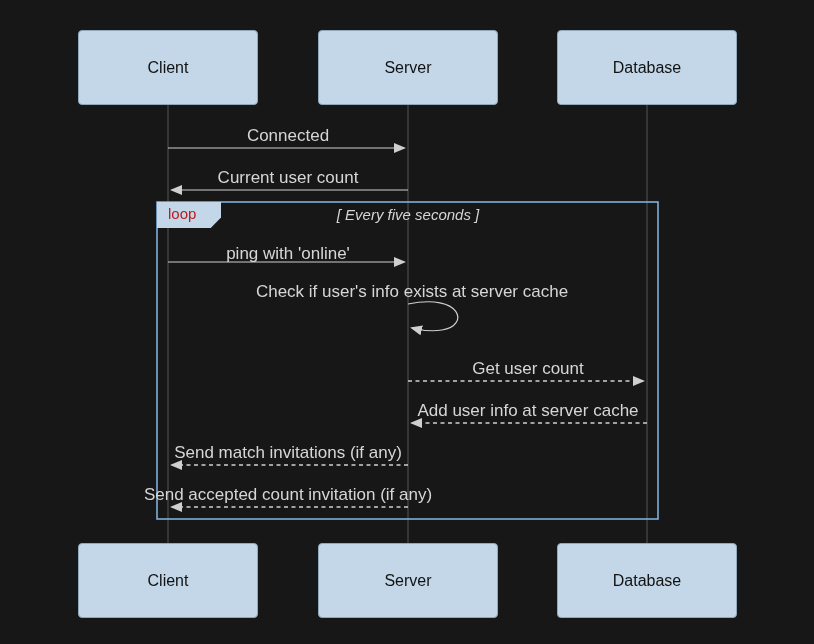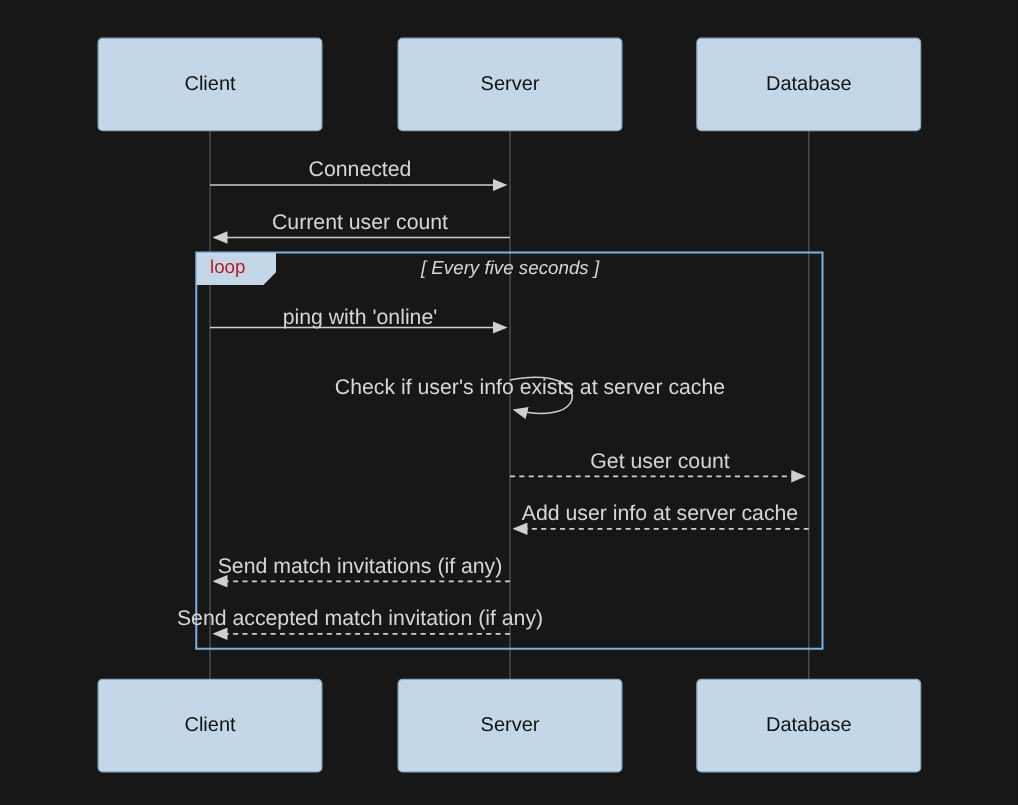--- a/index.html
+++ b/index.html
@@ -88,19 +88,19 @@
   <div class="actor" style="left:557px;top:543px;">
       <span>Database</span>
     </div>
 
   <div class="loop-tab">loop</div>
   <div class="loop-cond">[ Every five seconds ]</div>
 
   <div class="msg" style="left:288px;top:126px;">Connected</div>
   <div class="msg" style="left:288px;top:168px;">Current user count</div>
   <div class="msg" style="left:288px;top:244px;">ping with 'online'</div>
-  <div class="msg" style="left:424px;top:282px;margin-top:18px;">Check if user's info exists at server cache</div>
+  <div class="msg" style="left:412px;top:282px;">Check if user's info exists at server cache</div>
   <div class="msg" style="left:528px;top:359px;">Get user count</div>
   <div class="msg" style="left:528px;top:401px;">Add user info at server cache</div>
   <div class="msg" style="left:288px;top:443px;">Send match invitations (if any)</div>
-  <div class="msg" style="left:288px;top:485px;">Send accepted match invitation (if any)</div>
+  <div class="msg" style="left:288px;top:485px;">Send accepted count invitation (if any)</div>
 
 </div>
 
 </body></html>

